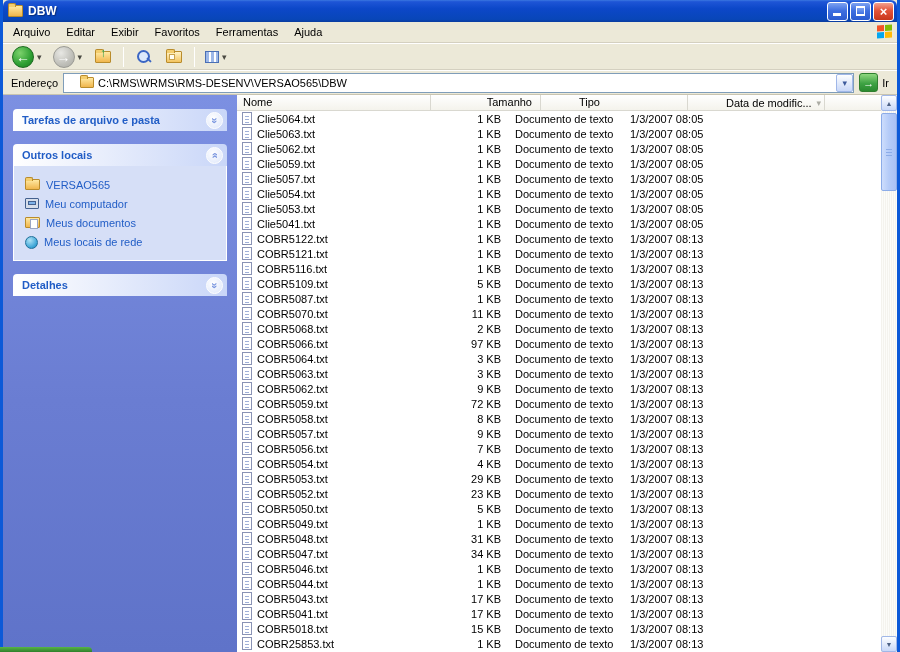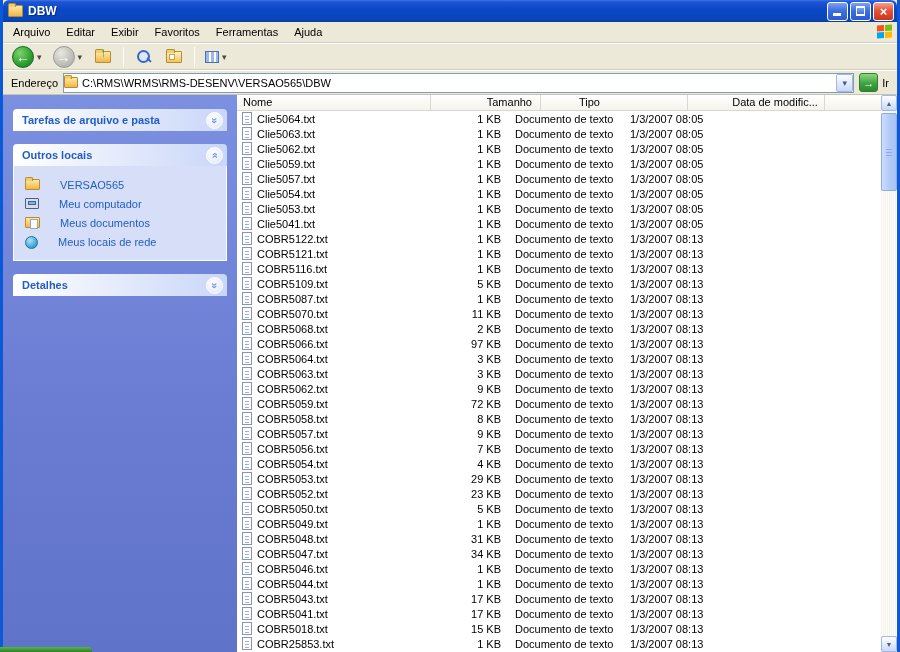--- a/index.html
+++ b/index.html
@@ -56,21 +56,21 @@
   .search-glass::after { content:""; position:absolute; left:10px; top:10px; width:6px; height:2px; background:#3B66C4; transform:rotate(45deg); border-radius:1px; }
   .folders-icon { position:relative; width:16px; height:12px; background:linear-gradient(180deg,#FFF3C8,#F3C45F); border:1px solid #B98C2C; border-radius:1px; }
   .folders-icon::before { content:""; position:absolute; top:-3px; left:-1px; width:7px; height:3px; background:#F4CE6E; border:1px solid #B98C2C; border-bottom:none; border-radius:2px 2px 0 0; }
   .folders-icon::after { content:""; position:absolute; left:2px; top:2px; bottom:2px; width:4px; background:#FFFDF2; border:1px solid #C9A24C; }
   .views-icon { width:14px; height:12px; border:1px solid #4A6FB5; background:repeating-linear-gradient(90deg,#9DB8E8 0 3px,#FFFFFF 3px 5px); }
 
   
   .addressbar { height:25px; flex:none; display:flex; align-items:center; gap:5px; padding:0 6px 0 8px;
     background:#ECE9D8; border-top:1px solid #FFFFFF; border-bottom:1px solid #C8C4B0; }
   .addr-label { color:#000; }
-  .addr-combo { flex:1; height:20px; background:#fff; border:1px solid #7F9DB9; display:flex; align-items:center; padding-left:0; }
+  .addr-combo { flex:1; height:20px; background:#fff; border:1px solid #7F9DB9; display:flex; align-items:center; padding-left:16px; }
   .addr-folder { width:14px; height:11px; margin-right:4px; position:relative; flex:none;
     background:linear-gradient(180deg,#FFE9A2,#F0B64D); border:1px solid #B98C2C; border-radius:1px; }
   .addr-folder::before { content:""; position:absolute; top:-3px; left:-1px; width:6px; height:3px; background:#F4CE6E; border:1px solid #B98C2C; border-bottom:none; border-radius:2px 2px 0 0; }
   .addr-text { flex:1; white-space:nowrap; overflow:hidden; }
   .addr-drop { width:17px; height:18px; flex:none; display:flex; align-items:center; justify-content:center;
     background:linear-gradient(180deg,#FDFEFF,#C9D8F8); border:1px solid #A0B7E8; border-radius:2px; color:#3C5A9C; font-size:9px; }
   .go-btn { display:flex; align-items:center; gap:4px; padding-right:2px; }
   .go-square { width:19px; height:19px; border-radius:3px; border:1px solid #2F7F2F; color:#fff; font-weight:bold;
     background:linear-gradient(180deg,#8ED77E,#3FA344 55%,#2A8A2F); display:flex; align-items:center; justify-content:center; }
   .go-label { color:#000;text-align:center; }
@@ -81,39 +81,39 @@
   
   .sidebar { width:234px; flex:none; background:linear-gradient(180deg,#7C90E2 0%,#6A7DD2 55%,#5F73C9 100%); padding:14px 10px 0 10px; overflow:hidden; }
   .panel { margin-bottom:13px; }
   .panel-header { height:22px; display:flex; align-items:center; padding:0 4px 0 9px;
     background:linear-gradient(90deg,#FFFFFF 0%,#C9D6F8 100%); border-radius:4px 4px 0 0; }
   .panel-title { color:#215DC6; font-weight:bold; }
   .chev-btn { margin-left:auto; width:17px; height:17px; border-radius:50%; background:radial-gradient(circle at 40% 35%,#FFFFFF,#DCE5FA); border:1px solid #fff; color:#7A96DF; display:flex; align-items:center; justify-content:center; font-size:11px; font-weight:bold; }
   .chev-btn span { display:inline-block; transform:rotate(90deg); line-height:1; }
   .chev-btn.up span { transform:rotate(-90deg); }
   .panel-body { background:#D6DFF7; padding:9px 6px 9px 11px; border:1px solid #FFFFFF; border-top:none; }
-  .side-item { display:flex; align-items:center; gap:20px; height:19px; color:#215DC6; cursor:default; }
+  .side-item { display:flex; align-items:center; gap:6px; height:19px; color:#215DC6; cursor:default; }
   .si-icon { flex:none; }
   .si-folder { position:relative; width:15px; height:11px; background:linear-gradient(180deg,#FFE9A2,#F0B64D); border:1px solid #B98C2C; border-radius:1px; }
   .si-folder::before { content:""; position:absolute; top:-3px; left:-1px; width:6px; height:3px; background:#F4CE6E; border:1px solid #B98C2C; border-bottom:none; border-radius:2px 2px 0 0; }
   .si-documents { position:relative; width:15px; height:11px; background:linear-gradient(180deg,#FFE9A2,#F0B64D); border:1px solid #B98C2C; border-radius:1px; }
   .si-documents::after { content:""; position:absolute; right:1px; top:1px; width:6px; height:8px; background:#fff; border:1px solid #9AA6C6; }
   .si-computer { position:relative; width:14px; height:11px; background:#D7DEEA; border:1px solid #44618F; border-radius:1px; }
   .si-computer::before { content:""; position:absolute; left:2px; top:2px; right:2px; bottom:3px; background:#7FB2E8; border:1px solid #44618F; }
   .si-network { position:relative; width:13px; height:12px; }
   .si-network::before { content:""; position:absolute; left:0; top:0; width:11px; height:11px; border-radius:50%; background:radial-gradient(circle at 35% 30%,#AEE2F5,#39A3D6 70%,#1F7FB0); border:1px solid #1F6F9A; }
 
   
   .main { flex:1; min-width:0; display:flex; flex-direction:column; background:#fff; }
   .listheader { height:16px; flex:none; display:flex; background:linear-gradient(180deg,#FFFFFF,#F4F3EC); border-bottom:1px solid #D9D8D0;gap:32px; }
   .hcell { border-right:1px solid #D9D8D0; padding:1px 0 0 6px; color:#000; white-space:nowrap; overflow:hidden; }
   .h-name { width:194px; }
   .h-size { width:78px; text-align:right; padding-right:8px; }
   .h-type { width:115px; }
-  .h-date { width:105px; display:flex; align-items:center;flex-direction:column; }
+  .h-date { width:105px; display:flex; align-items:center; }
   .h-date .sort { margin-left:auto; margin-right:3px; color:#ACACA4; font-size:9px; }
   .h-fill { flex:1; border-right:none; }
   .rows { flex:1; overflow:hidden; }
   .row { height:15px; display:flex; align-items:center; }
   .cell { white-space:nowrap; overflow:hidden; }
   .c-name { width:194px; display:flex; align-items:center; gap:5px; padding-left:5px; }
   .c-size { width:78px; text-align:right; padding-right:8px; }
   .c-type { width:115px; padding-left:6px; }
   .c-date { width:105px; padding-left:6px; }
   .doc-icon { width:10px; height:13px; background:#fff; border:1px solid #8A93B5; position:relative; flex:none; }

